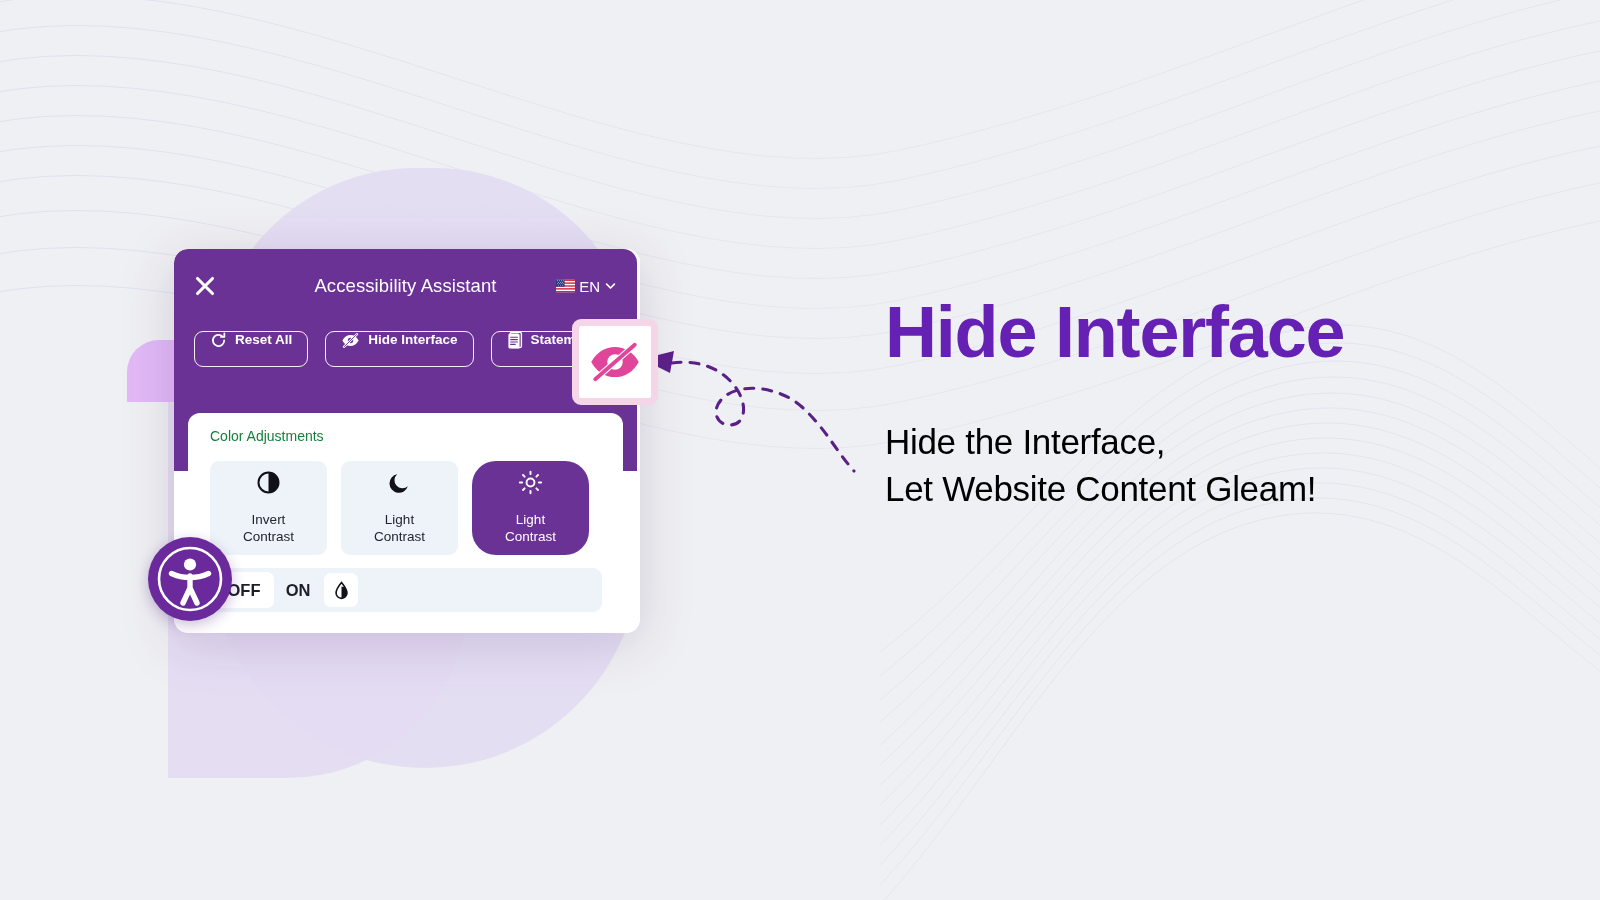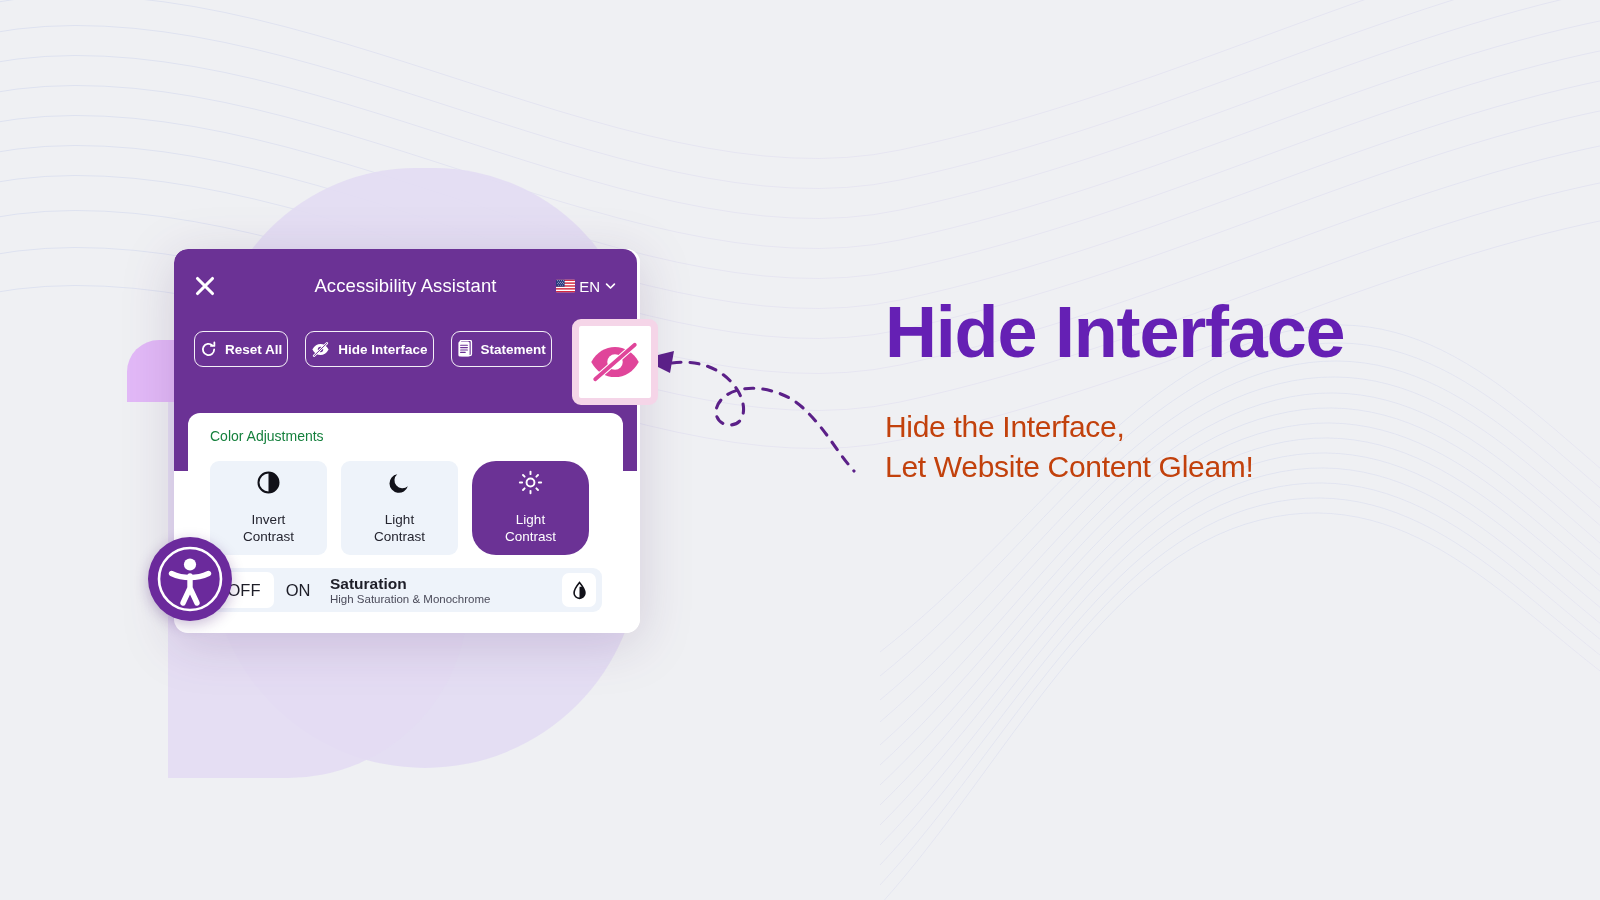--- a/index.html
+++ b/index.html
@@ -112,22 +112,22 @@
     left: 20px; top: 82px;
     display: flex; gap: 17px;
   }
   .qbtn {
     height: 36px;
     border: 1.6px solid rgba(255,255,255,.92);
     border-radius: 9px;
     background: transparent;
     color: #fff;
     font-size: 13.5px; font-weight: bold;
-    display: flex; align-items: center; gap: 8px;
-    padding: 0 5px;
+    display: flex; gap: 8px;
+    padding: 0 15px;
     white-space: nowrap;
     cursor: pointer;
     font-family: "Liberation Sans", sans-serif;
   }
   .qbtn svg { flex: none; }
 
   .body-card {
     position: absolute;
     left: 14px; top: 164px;
     width: 435px; height: 212px;
@@ -162,21 +162,21 @@
     position: absolute;
     left: 22px; top: 155px;
     width: 392px; height: 44px;
     background: #eef3fa;
     border-radius: 9px;
     display: flex; align-items: center;
   }
   .toggle {
     width: 114px; height: 44px;
     display: flex; align-items: center;
-    font-size: 16.5px; font-weight: normal; color: #1e1e28;
+    font-size: 16.5px; font-weight: bold; color: #1e1e28;
     cursor: pointer;
   }
   .tg-off {
     width: 60px; height: 36px; margin-left: 4px;
     background: #fff; border-radius: 7px;
     display: flex; align-items: center; justify-content: center;
   }
   .tg-on {
     width: 48px; height: 36px;
     display: flex; align-items: center; justify-content: center;
@@ -228,23 +228,23 @@
     width: 640px;
   }
   .hero h1 {
     font-size: 72px;
     font-weight: bold;
     color: #6520b4;
     line-height: 1.02;
     letter-spacing: -1.2px;
   }
   .hero p {
-    margin-top: 38px;
-    font-size: 30px;
-    color: #c2410c;
+    margin-top: 50px;
+    font-size: 35px;
+    color: #000000;
     line-height: 1.32;
     letter-spacing: -.3px;
   }
 </style>
 </head>
 <body>
 
 <div id="stage">
 
   <svg class="bg-svg" viewBox="0 0 1600 900" preserveAspectRatio="none" aria-hidden="true">
@@ -422,24 +422,20 @@
             </div>
           </div>
 
         </div>
 
         <div class="sat-row">
           <div class="toggle">
             <span class="tg-off">OFF</span>
             <span class="tg-on">ON</span>
           </div>
-          <div class="sat-text">
-            <div class="sat-name">Saturation</div>
-            <div class="sat-sub">High Saturation &amp; Monochrome</div>
-          </div>
           <span class="sat-ico">
             <svg width="15" height="19" viewBox="0 0 16 20" aria-hidden="true">
               <path d="M8 1.4 C8 1.4 2.2 8.4 2.2 12.6 A5.8 5.8 0 0 0 13.8 12.6 C13.8 8.4 8 1.4 8 1.4 Z" fill="none" stroke="#111119" stroke-width="1.7"></path>
               <path d="M8 18.4 A5.8 5.8 0 0 0 13.8 12.6 C13.8 10.7 12.6 8.2 11.2 5.9 L8 5.9 Z" fill="#111119"></path>
             </svg>
           </span>
         </div>
       </div>
 
     </div>

